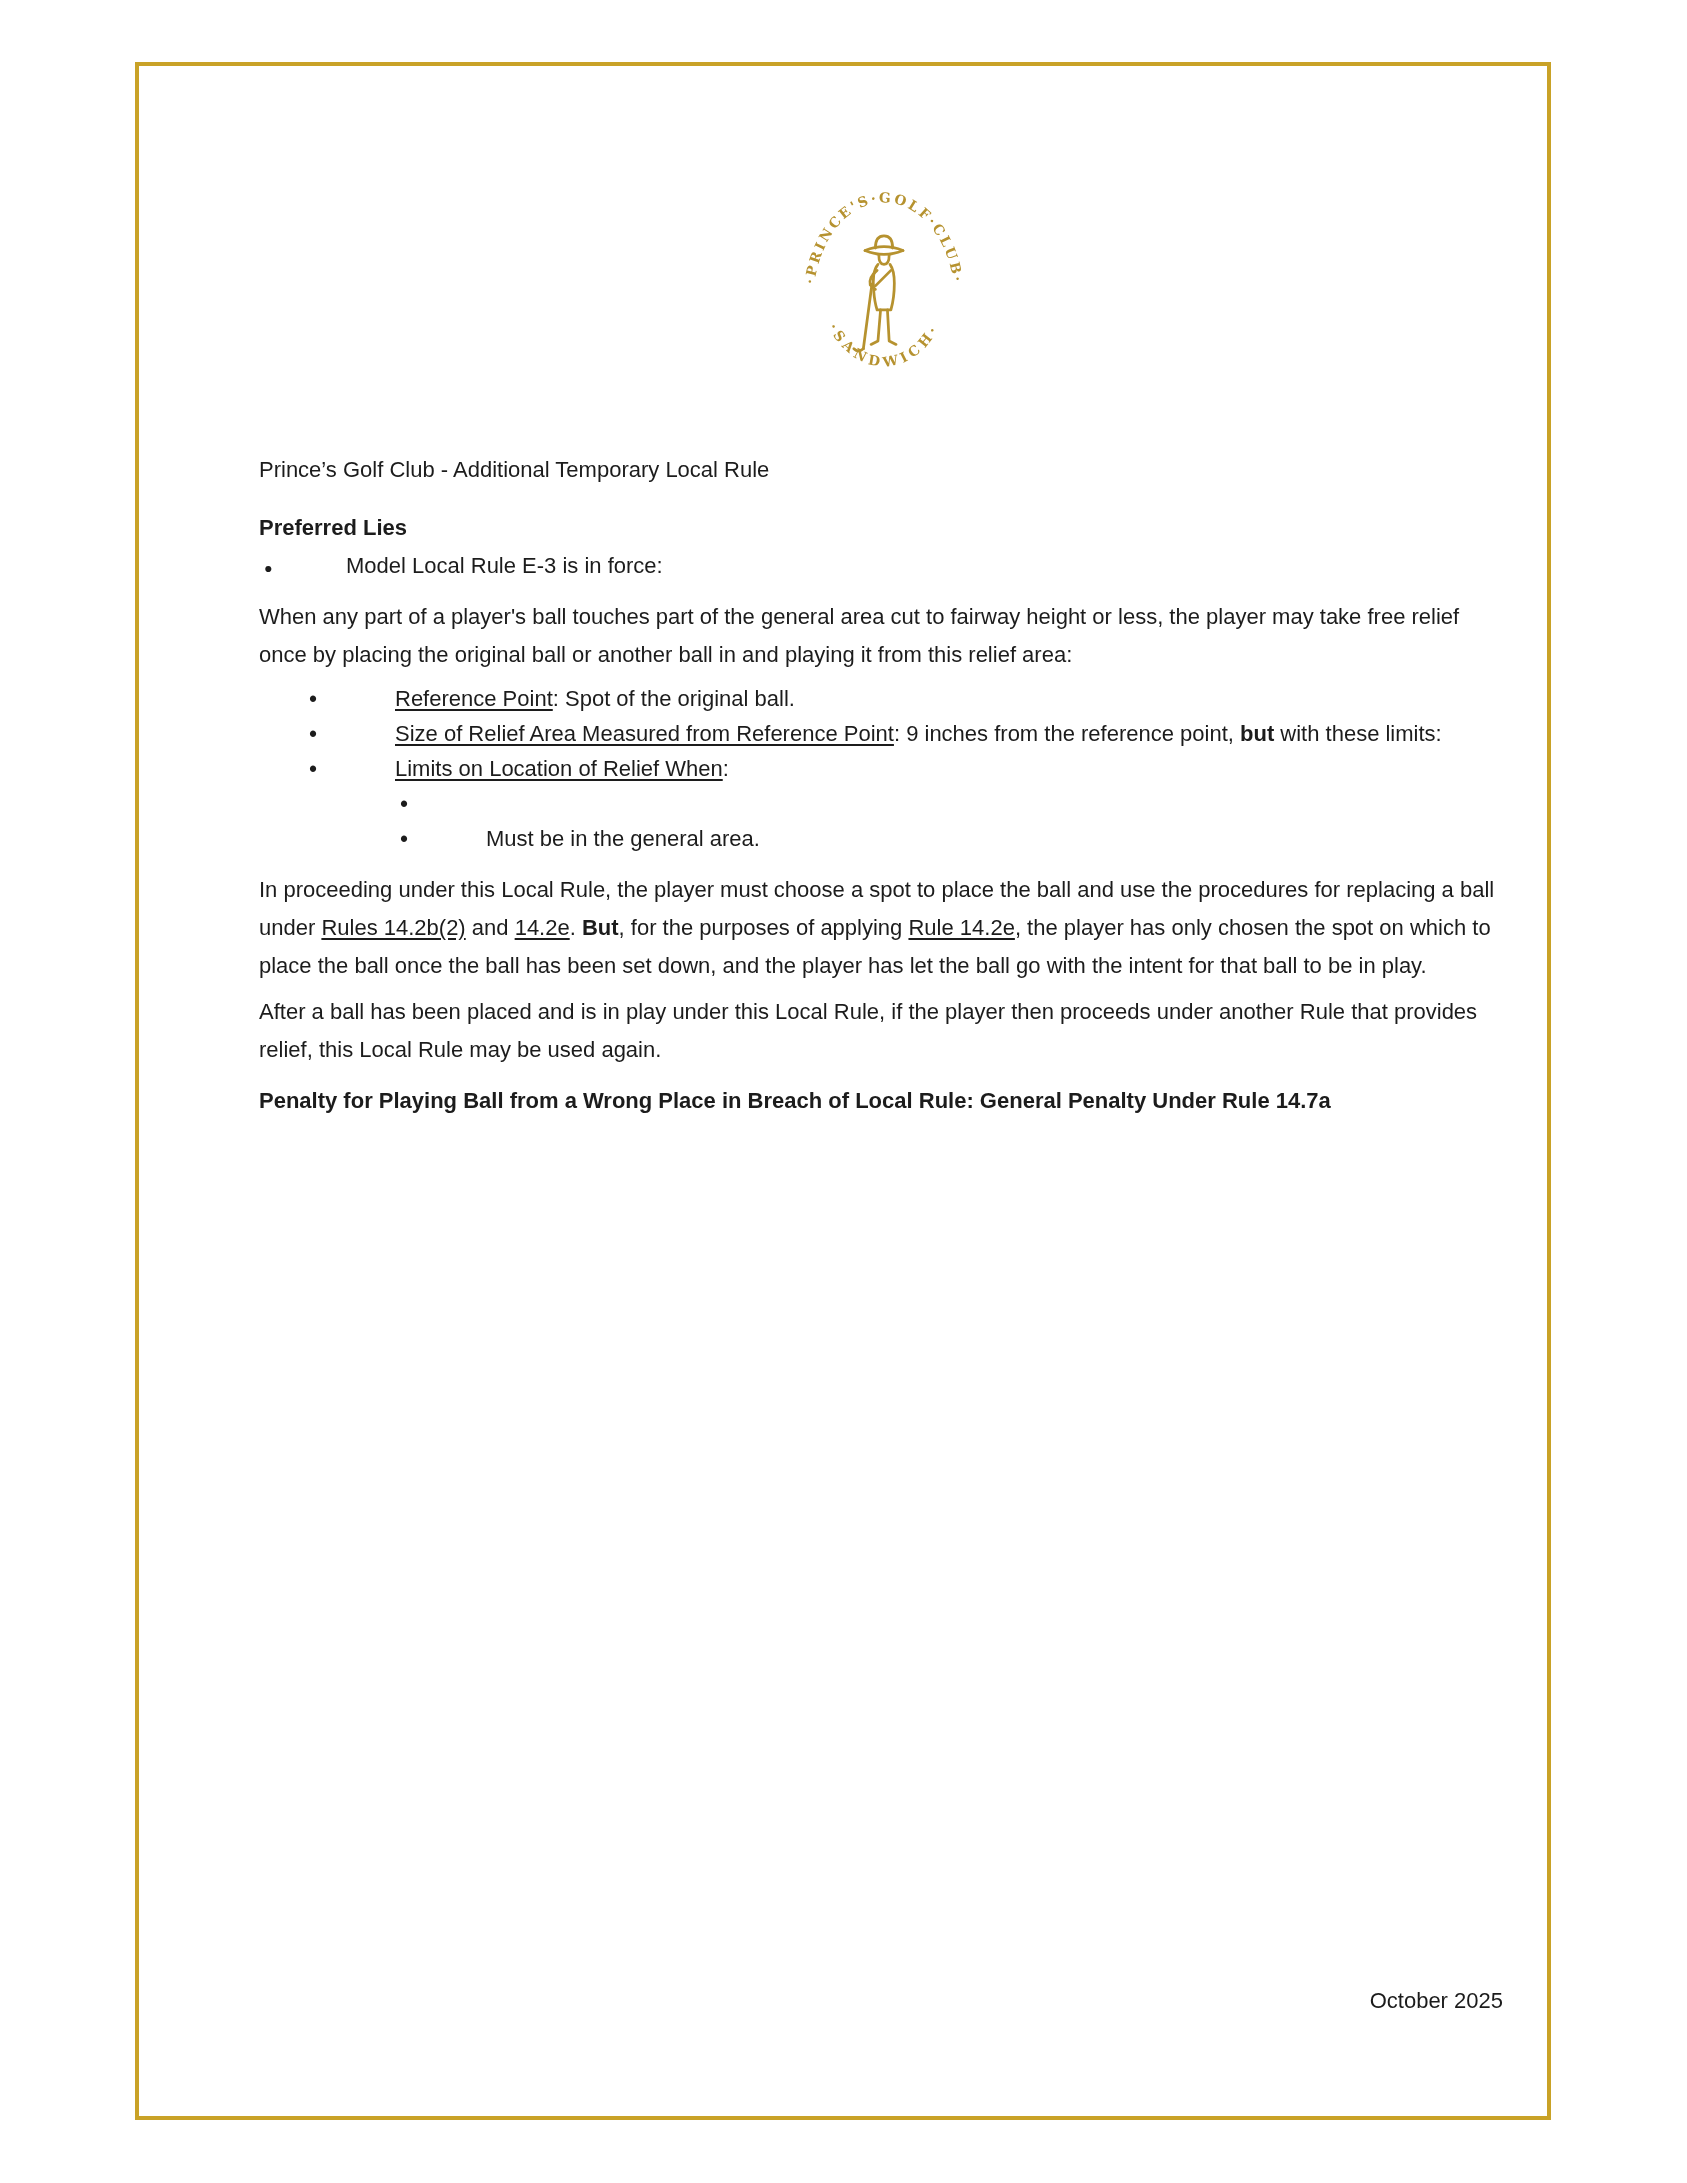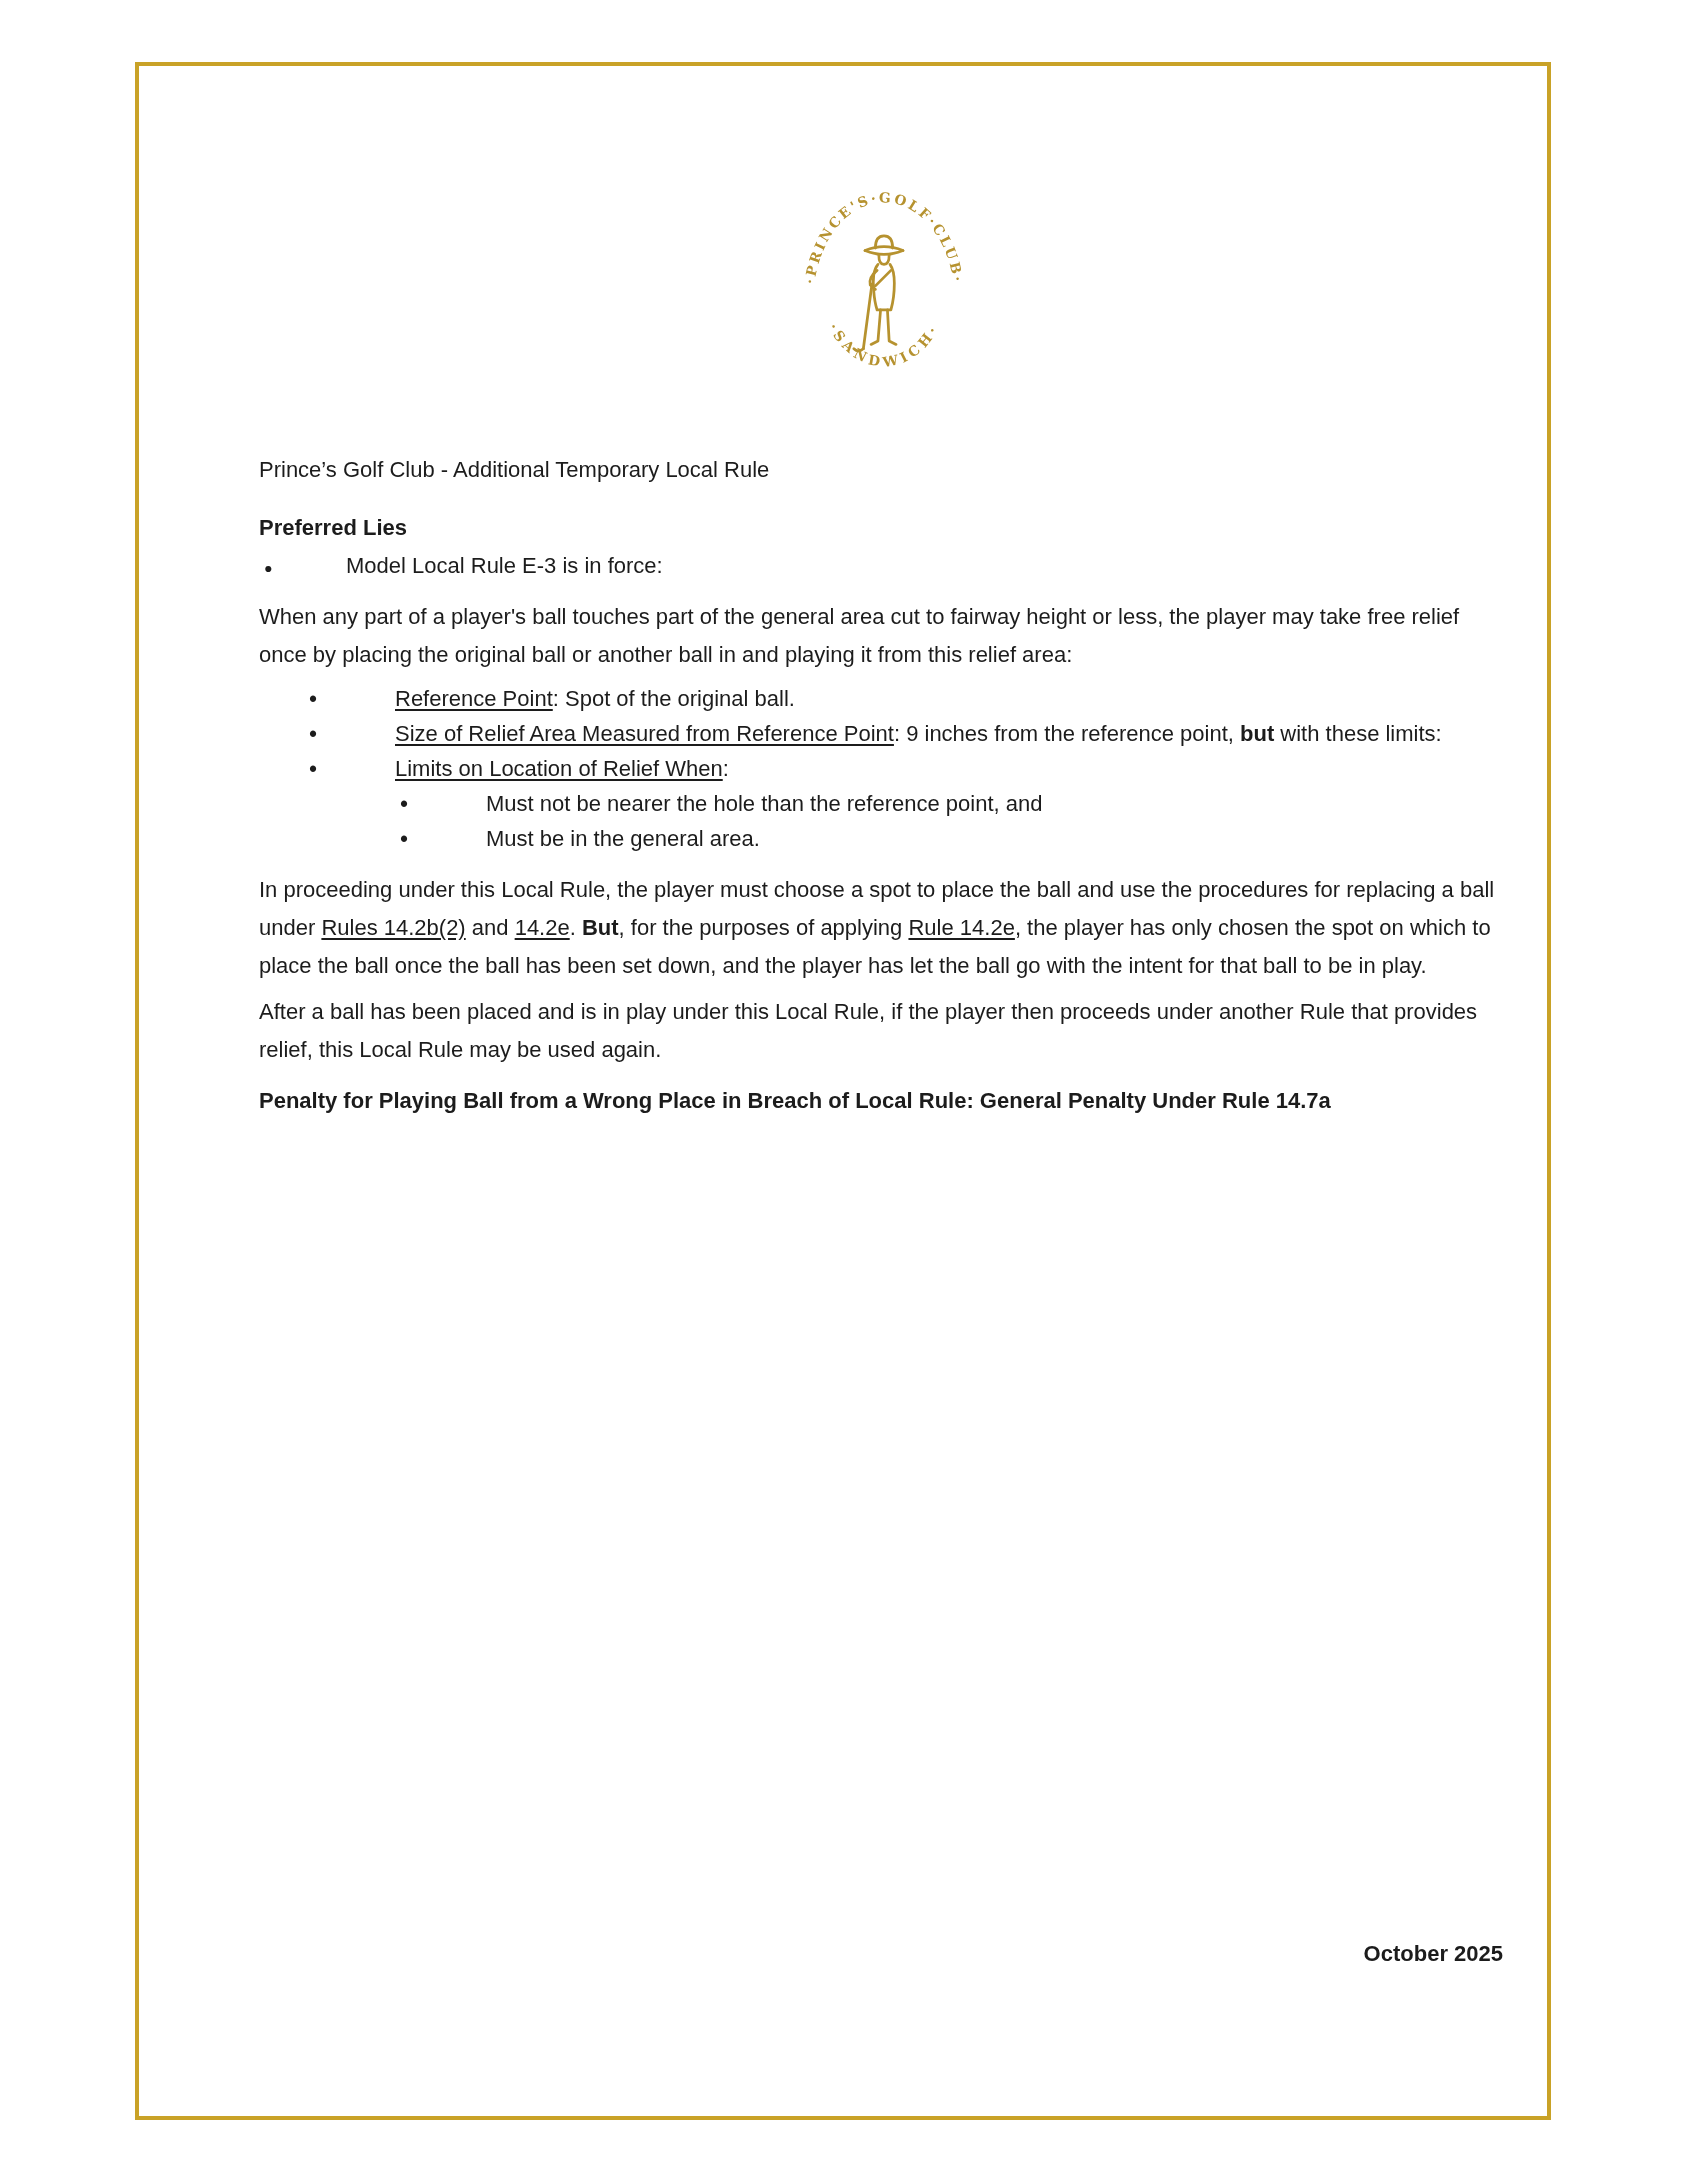--- a/index.html
+++ b/index.html
@@ -47,22 +47,22 @@
   .list-block { margin-top:8.4px; }
   .para { margin-top:8px; }
   .para-first { margin-top:11px; }
   .para-proceeding { margin-top:13.5px; }
   .penalty { margin-top:13.5px; font-weight:700; }
 
   .rt-u { text-decoration:underline; text-underline-offset:3.4px; }
   .rt-b { font-weight:700; }
 
   .footer-date {
-    position:absolute; top:1935px; right:184px;
-    font-size:22px; font-weight:700; line-height:38px;
+    position:absolute; top:1982px; right:184px;
+    font-size:22px; font-weight:400; line-height:38px;
   }
 </style>
 </head>
 <body style="--border-gold: #C9A227; --logo-gold: #B6922F; --text: #1C1C1C;">
 
 <div class="page-border"></div>
 
 <div class="content">
 
   <div class="logo-wrap">
@@ -118,21 +118,20 @@
     <div class="row l2">
       <span class="bullet"></span>
       <div class="li-text"><span class="rt-u">Size of Relief Area Measured from Reference Point</span><span>: 9 inches from the reference point, </span><span class="rt-b">but</span><span> with these limits:</span></div>
     </div>
     <div class="row l2">
       <span class="bullet"></span>
       <div class="li-text"><span class="rt-u">Limits on Location of Relief When</span><span>:</span></div>
     </div>
     <div class="row l3">
       <span class="bullet"></span>
-      <div class="li-text"><span>Must not be nearer the hole than the reference point, and</span></div>
     </div>
     <div class="row l3">
       <span class="bullet"></span>
       <div class="li-text"><span>Must be in the general area.</span></div>
     </div>
   </div>
 
   <p class="para para-proceeding"><span>In proceeding under this Local Rule, the player must choose a spot to place the ball and use the procedures for replacing a ball under </span><span class="rt-u">Rules 14.2b(2)</span><span> and </span><span class="rt-u">14.2e</span><span>. </span><span class="rt-b">But</span><span>, for the purposes of applying </span><span class="rt-u">Rule 14.2e</span><span>, the player has only chosen the spot on which to place the ball once the ball has been set down, and the player has let the ball go with the intent for that ball to be in play.</span></p>
 
   <p class="para">After a ball has been placed and is in play under this Local Rule, if the player then proceeds under another Rule that provides relief, this Local Rule may be used again.</p>

